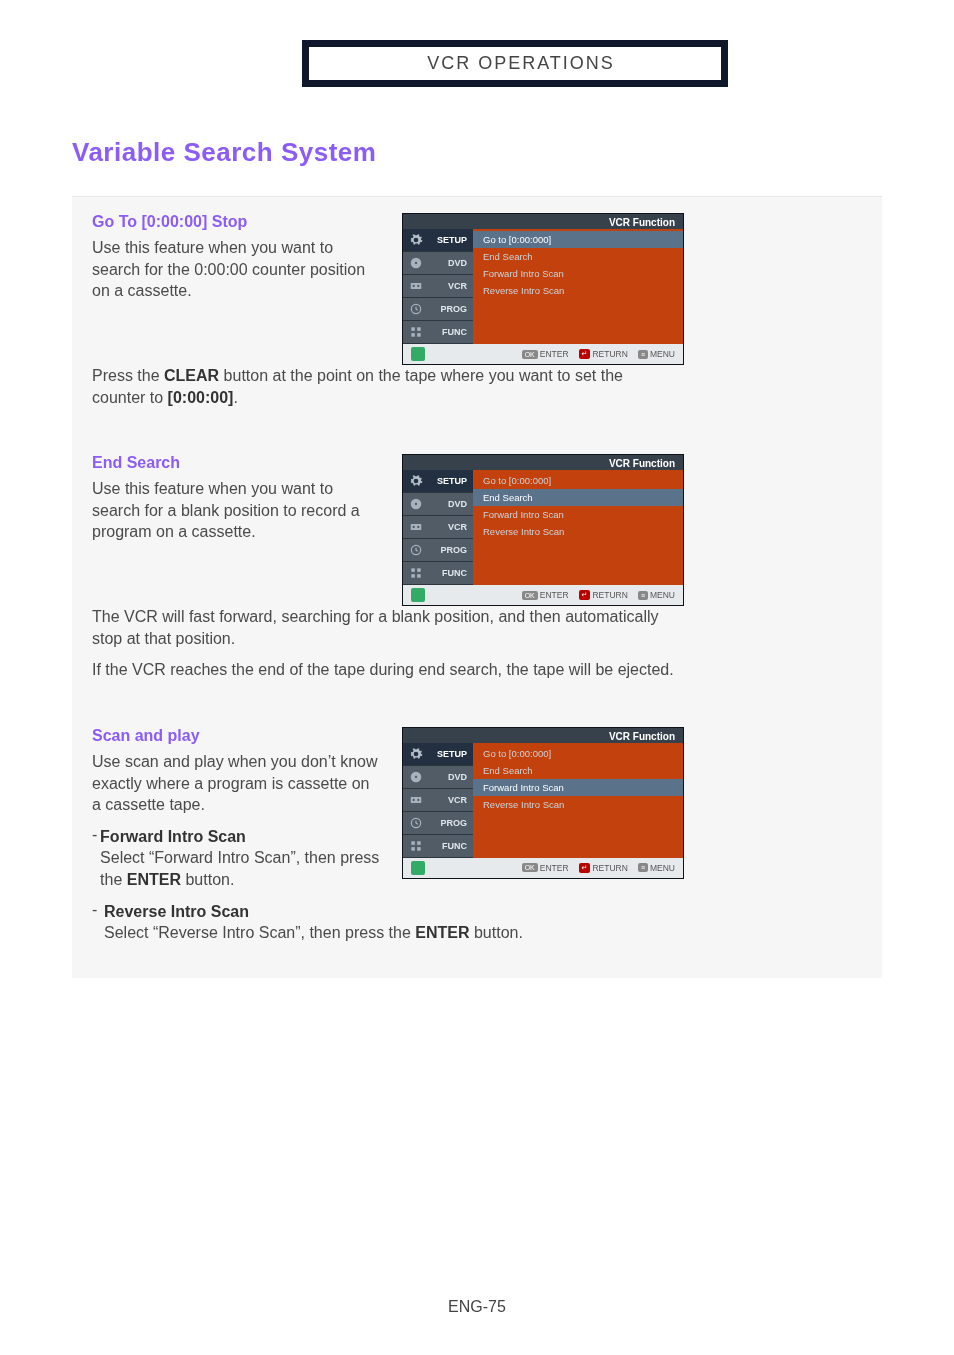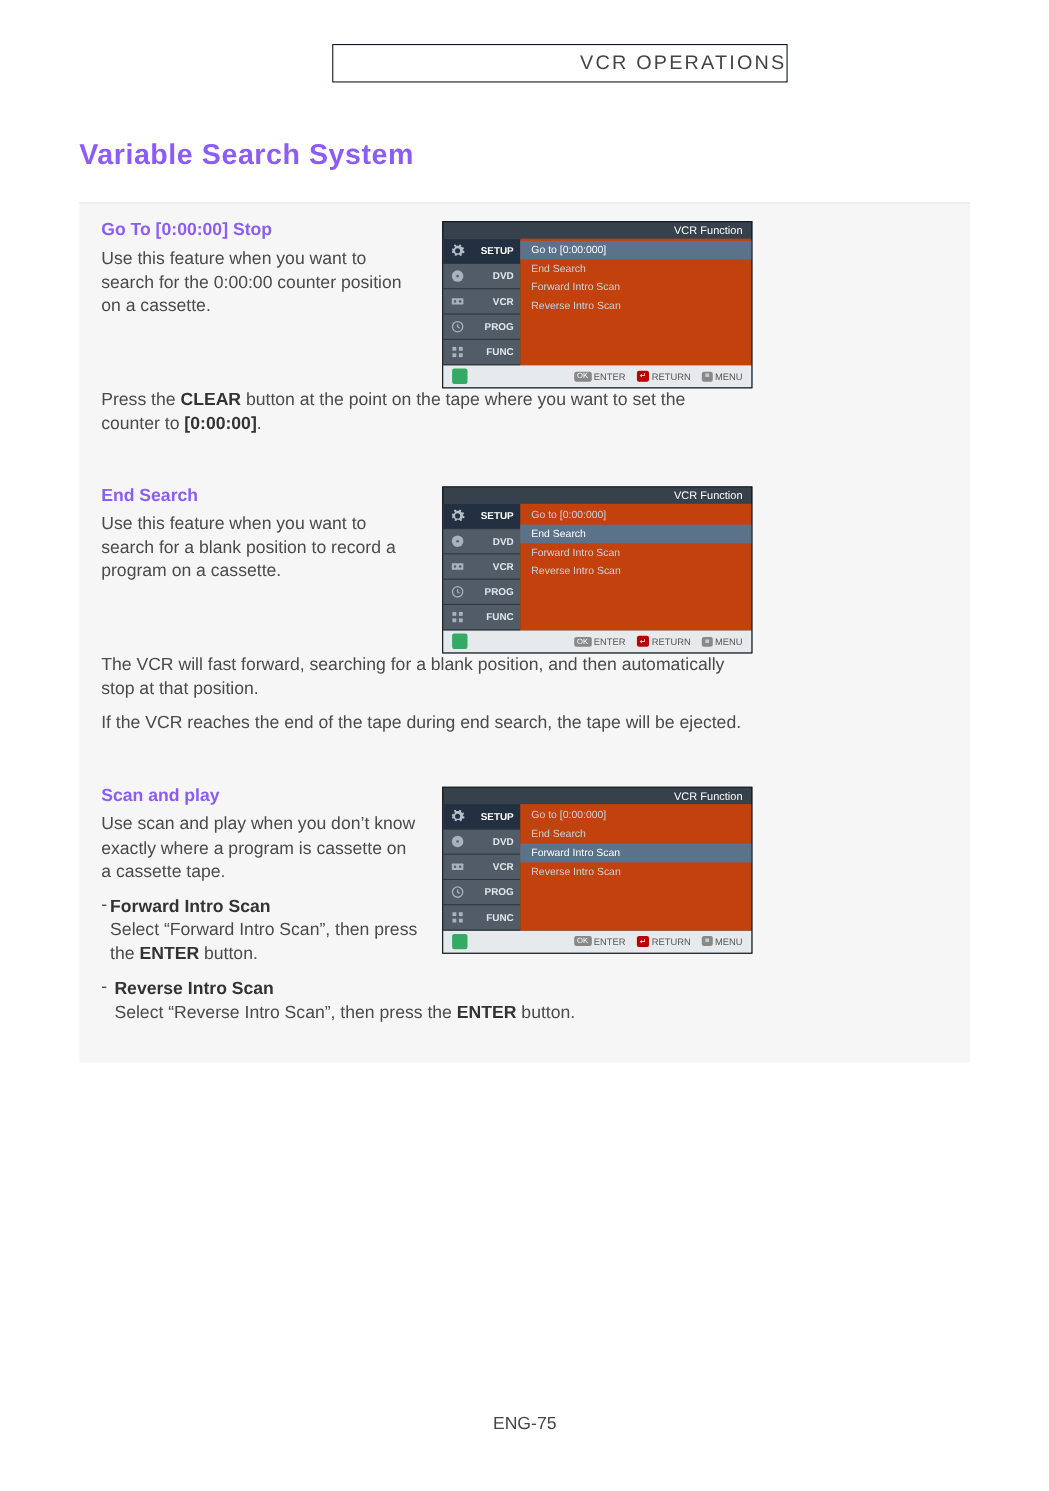--- a/index.html
+++ b/index.html
@@ -1,32 +1,32 @@
 <!DOCTYPE html>
 <html><head>
 <meta charset="utf-8">
 <style>
   body { margin: 0; padding: 0; background: #fff; font-family: Arial, Helvetica, sans-serif; color: #333; width: 954px; }
   .page { padding: 40px 72px 0 72px; box-sizing: border-box; }
-  .top-band { border: 1px solid #0f172a; padding: 6px 0; margin: 0 0 50px 230px; width: 400px; text-align: right; padding-left: 12px; }
+  .top-band { border: 7px solid #0f172a; padding: 6px 0; margin: 0 0 50px 230px; width: 400px; text-align: center; padding-left: 12px; }
   .top-band span { font-size: 18px; letter-spacing: 2px; color: #444; font-variant: small-caps; }
   h1.page-title { font-size: 26px; font-weight: bold; color: #8b5cf6; margin: 0 0 28px 0; letter-spacing: 0.5px; }
   .content-block { background: #f6f6f6; border-top: 1px solid #e5e5e5; padding: 16px 20px 24px 20px; position: relative; }
   .section { margin-bottom: 36px; overflow: hidden; }
   .section:last-child { margin-bottom: 0; }
   .subhead { font-weight: bold; font-size: 16px; color: #8b5cf6; margin: 0 0 6px 0; }
   p.body { font-size: 16px; line-height: 1.35; color: #4a4a4a; margin: 0 0 10px 0; }
   p.body b { color: #333; }
   .two-col { display: flex; align-items: flex-start; }
   .text-col { width: 290px; flex: 0 0 290px; }
   .menu-col { margin-left: 20px; }
   .wide { width: 585px; }
   
   .osd { width: 280px; background: #37414b; border: 1px solid #0d1318; font-size: 10px; color: #dfe6ec; user-select: none; }
-  .osd-head { text-align: right; padding: 3px 8px 1px; font-size: 10px; font-weight: normal; color: #fff; }
+  .osd-head { text-align: right; padding: 3px 8px 1px; font-size: 10px; font-weight: bold; color: #fff; }
   .osd-body { display: flex; }
   .tabs { width: 70px; background: #525c66; }
   .tab { display: flex; align-items: center; height: 22px; padding: 0 6px; border-bottom: 1px solid #2d353d; }
   .tab.active { background: #223042; color: #fff; }
   .tab .icon { width: 14px; height: 14px; margin-right: 3px; opacity: 0.85; }
   .tab .tl { font-size: 9px; font-weight: bold; flex: 1; text-align: right; }
   .opts { flex: 1; background: #c2410c; padding-top: 2px; }
   .opt { padding: 3px 10px; font-size: 9.5px; color: #ccd4db; }
   .opt.sel { background: #5a728a; color: #fff; }
   .osd-foot { display: flex; align-items: center; justify-content: flex-end; background: #e7eaec; color: #555; font-size: 8.5px; padding: 3px 8px; gap: 10px; }

